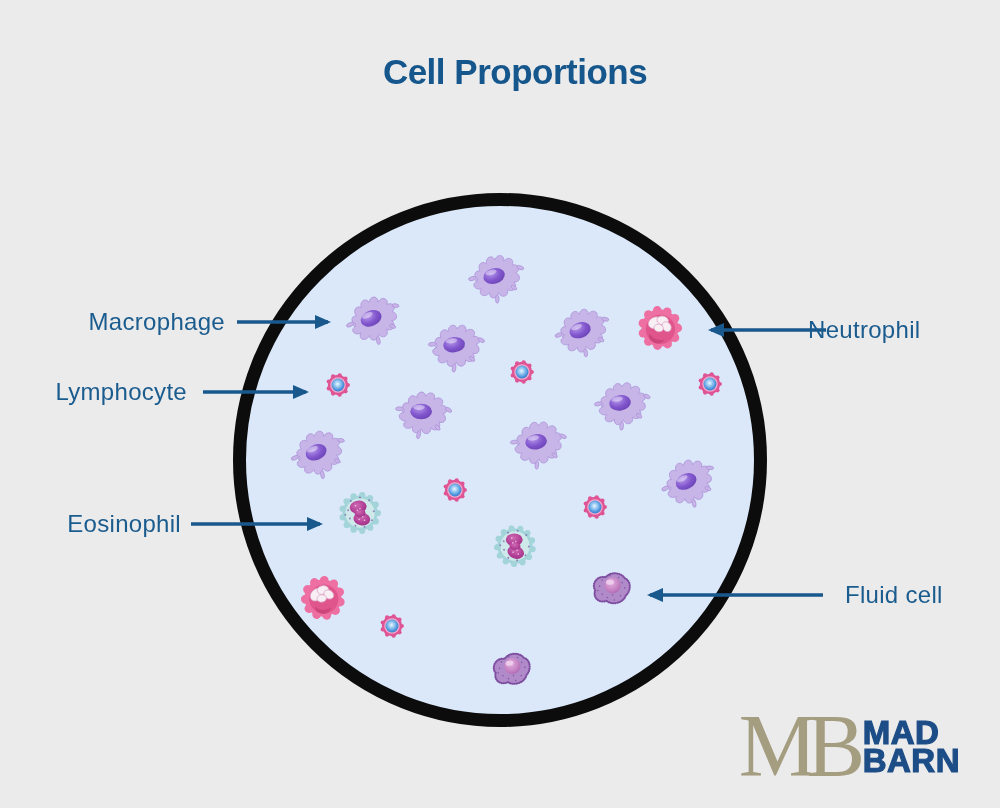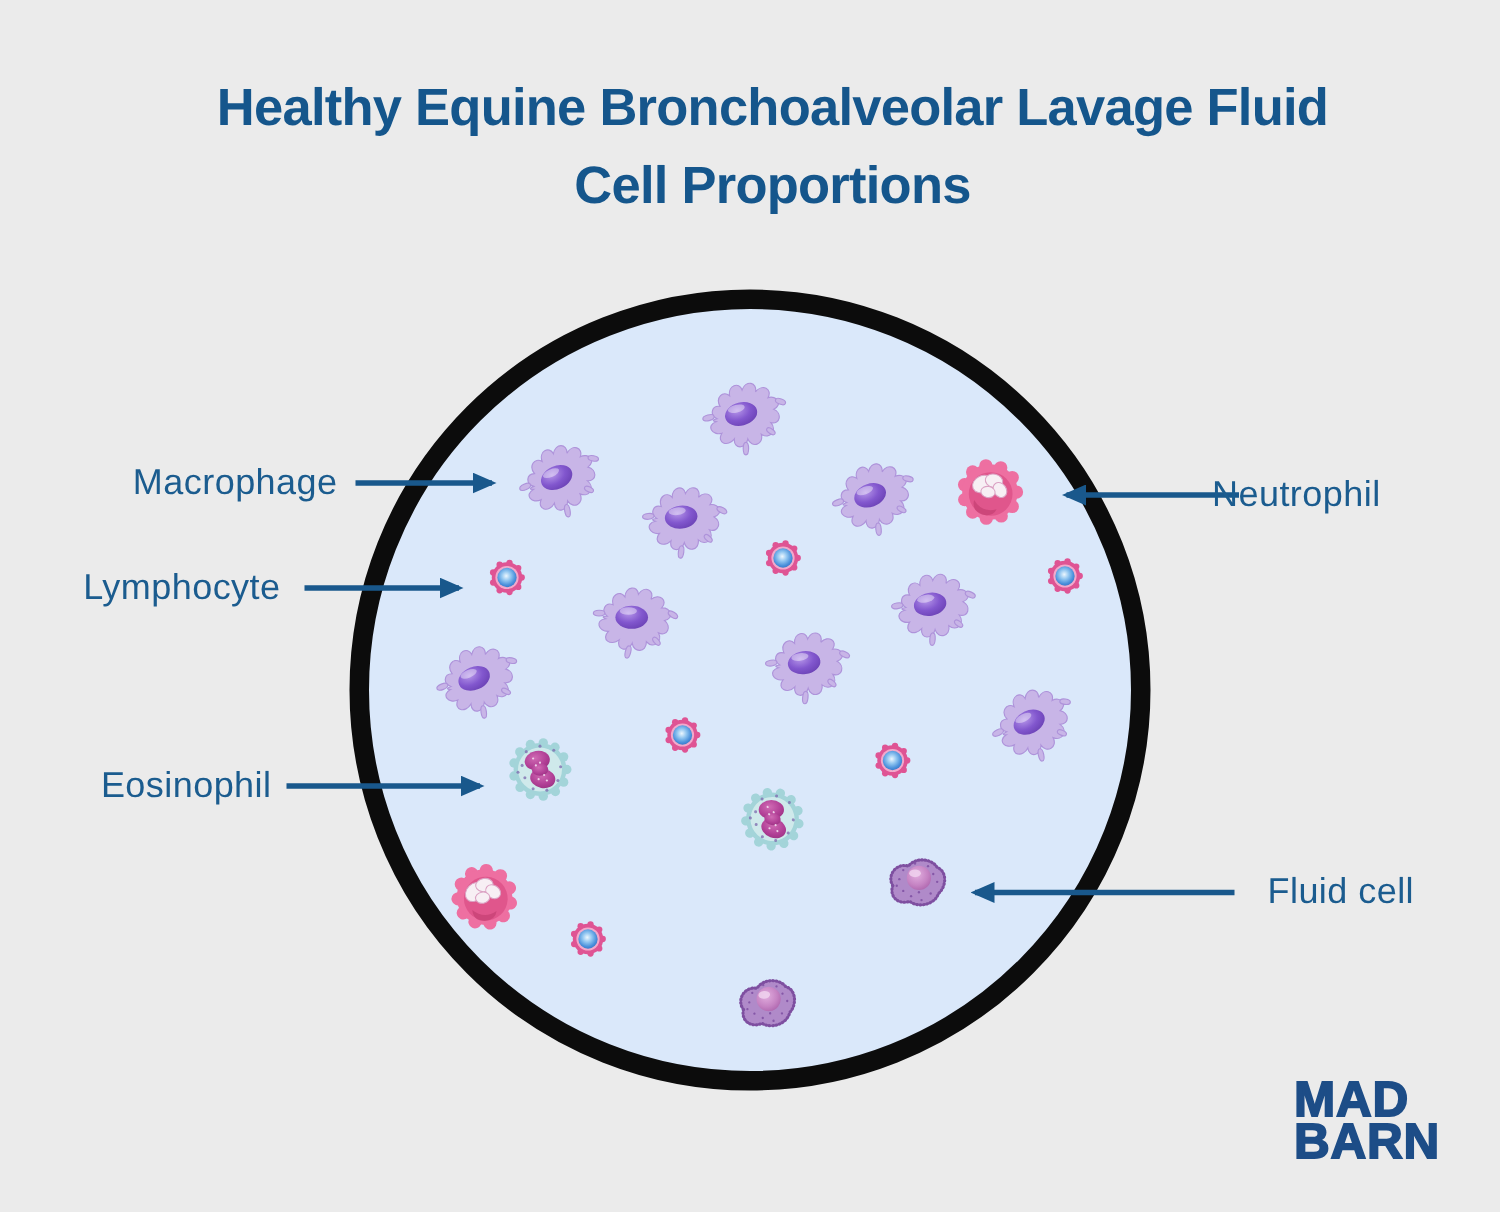--- a/index.html
+++ b/index.html
@@ -36,21 +36,20 @@
     font-weight:bold;font-size:33px;line-height:28px;letter-spacing:0.5px;
     color:var(--logo-word,#1D4D87);-webkit-text-stroke:1.2px currentColor;
   }
 </style>
 </head>
 <body>
 
 <div class="canvas">
 
   <div class="title">
-    <div>Healthy Equine Bronchoalveolar Lavage Fluid</div>
     <div>Cell Proportions</div>
   </div>
 
   <div class="dish" style="left: 233px; top: 193px; width: 508px; height: 508px; border-width: 13px;"></div>
 
   <svg class="overlay" width="1000" height="808" viewBox="0 0 1000 808">
     <defs>
       <radialGradient id="gradMacNuc" cx="40%" cy="32%" r="75%">
         <stop offset="0" stop-color="#B494E8"></stop>
           <stop offset="0.55" stop-color="#8257CE"></stop>
@@ -228,19 +227,20 @@
       <line x1="823" y1="595" x2="650" y2="595" marker-end="url(#arrowhead)"></line>
     </svg>
 
   <div class="cell-label" style="top: 392px; right: 813px;">Lymphocyte</div>
   <div class="cell-label" style="top: 322px; right: 775px;">Macrophage</div>
   <div class="cell-label" style="top: 524px; right: 819px;">Eosinophil</div>
   <div class="cell-label" style="top: 330px; left: 808px;">Neutrophil</div>
   <div class="cell-label" style="top: 595px; left: 845px;">Fluid cell</div>
 
   <div class="logo">
+    <span class="logo-mono">MB</span>
     <span class="logo-words">
       <span>MAD</span>
       <span>BARN</span>
     </span>
   </div>
 
 </div>
 
 </body></html>

